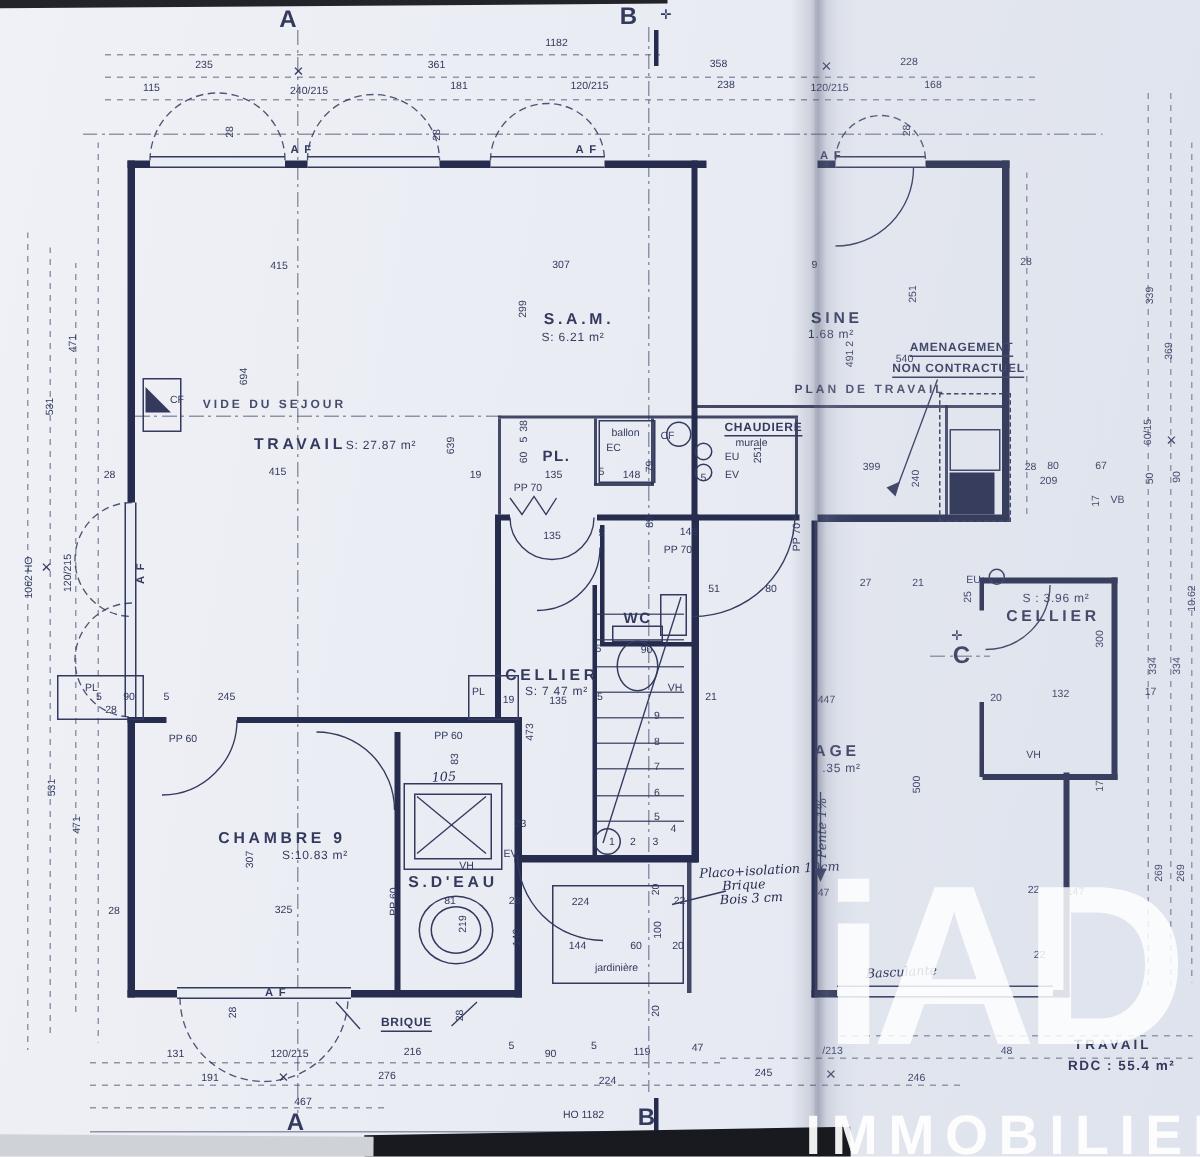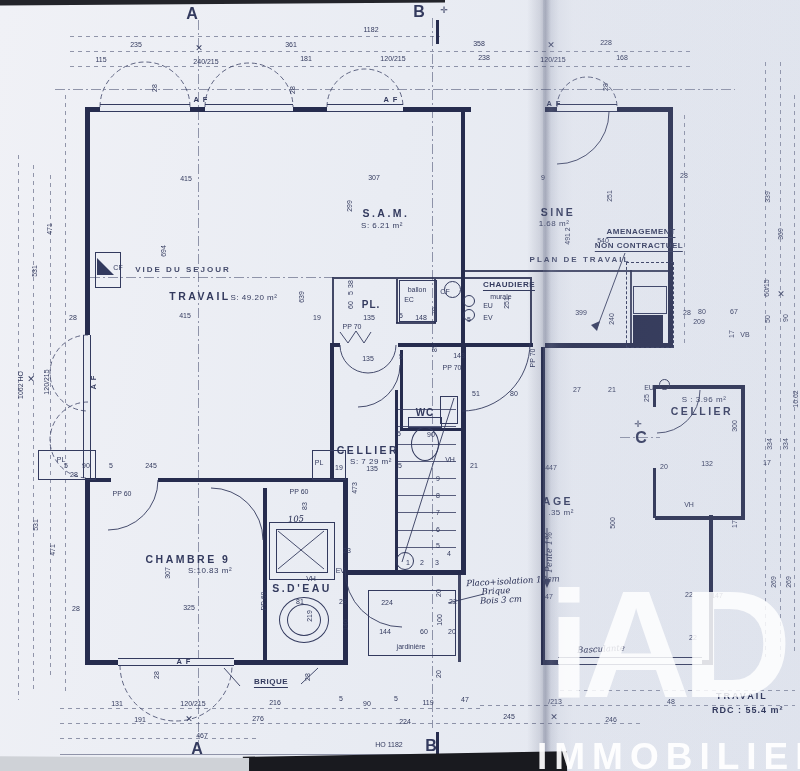--- a/index.html
+++ b/index.html
@@ -365,25 +365,25 @@
     <div class="lbl mk" style="left: 197px; top: 749px; position: absolute; transform: translate(-50%, -50%);">A</div>
     <div class="lbl" style="left: 389px; top: 744px; position: absolute; transform: translate(-50%, -50%);">HO 1182</div>
     <div class="lbl mk" style="left: 431px; top: 746px; position: absolute; transform: translate(-50%, -50%);">B</div>
     <div class="lbl" style="left: 555px; top: 701px; position: absolute; transform: translate(-50%, -50%);">/213</div>
     <div class="lbl sym" style="left: 554px; top: 717px; position: absolute; transform: translate(-50%, -50%);">✕</div>
     <div class="lbl" style="left: 611px; top: 719px; position: absolute; transform: translate(-50%, -50%);">246</div>
     <div class="lbl" style="left: 671px; top: 701px; position: absolute; transform: translate(-50%, -50%);">48</div>
     <div class="roomn" style="left: 386px; top: 213px; position: absolute;">S.A.M.</div>
     <div class="rooma" style="left: 382px; top: 225px; position: absolute;">S:  6.21 m²</div>
     <div class="roomn" style="left: 200px; top: 296px; position: absolute;">TRAVAIL</div>
-    <div class="rooma" style="left: 254px; top: 297px; position: absolute;">S: 49.20 m²</div>
+    <div class="rooma" style="left: 254px; top: 297px; position: absolute;">S: 27.87 m²</div>
     <div class="roomn " style="left: 558px; top: 212px; position: absolute;">SINE</div>
     <div class="rooma" style="left: 554px; top: 223px; position: absolute;">1.68 m²</div>
     <div class="roomn" style="left: 368px; top: 450px; position: absolute;">CELLIER</div>
-    <div class="rooma" style="left: 371px; top: 461px; position: absolute;">S: 7 29 m²</div>
+    <div class="rooma" style="left: 371px; top: 461px; position: absolute;">S: 7 47 m²</div>
     <div class="roomn" style="left: 702px; top: 411px; position: absolute;">CELLIER</div>
     <div class="rooma" style="left: 704px; top: 399px; position: absolute;">S : 3.96 m²</div>
     <div class="roomn " style="left: 558px; top: 501px; position: absolute;">AGE</div>
     <div class="rooma" style="left: 561px; top: 512px; position: absolute;">.35 m²</div>
     <div class="roomn" style="left: 188px; top: 559px; position: absolute;">CHAMBRE 9</div>
     <div class="rooma" style="left: 210px; top: 570px; position: absolute;">S:10.83 m²</div>
     <div class="roomn" style="left: 302px; top: 588px; position: absolute;">S.D'EAU</div>
   </div>
 
 <div class="page2"></div>

